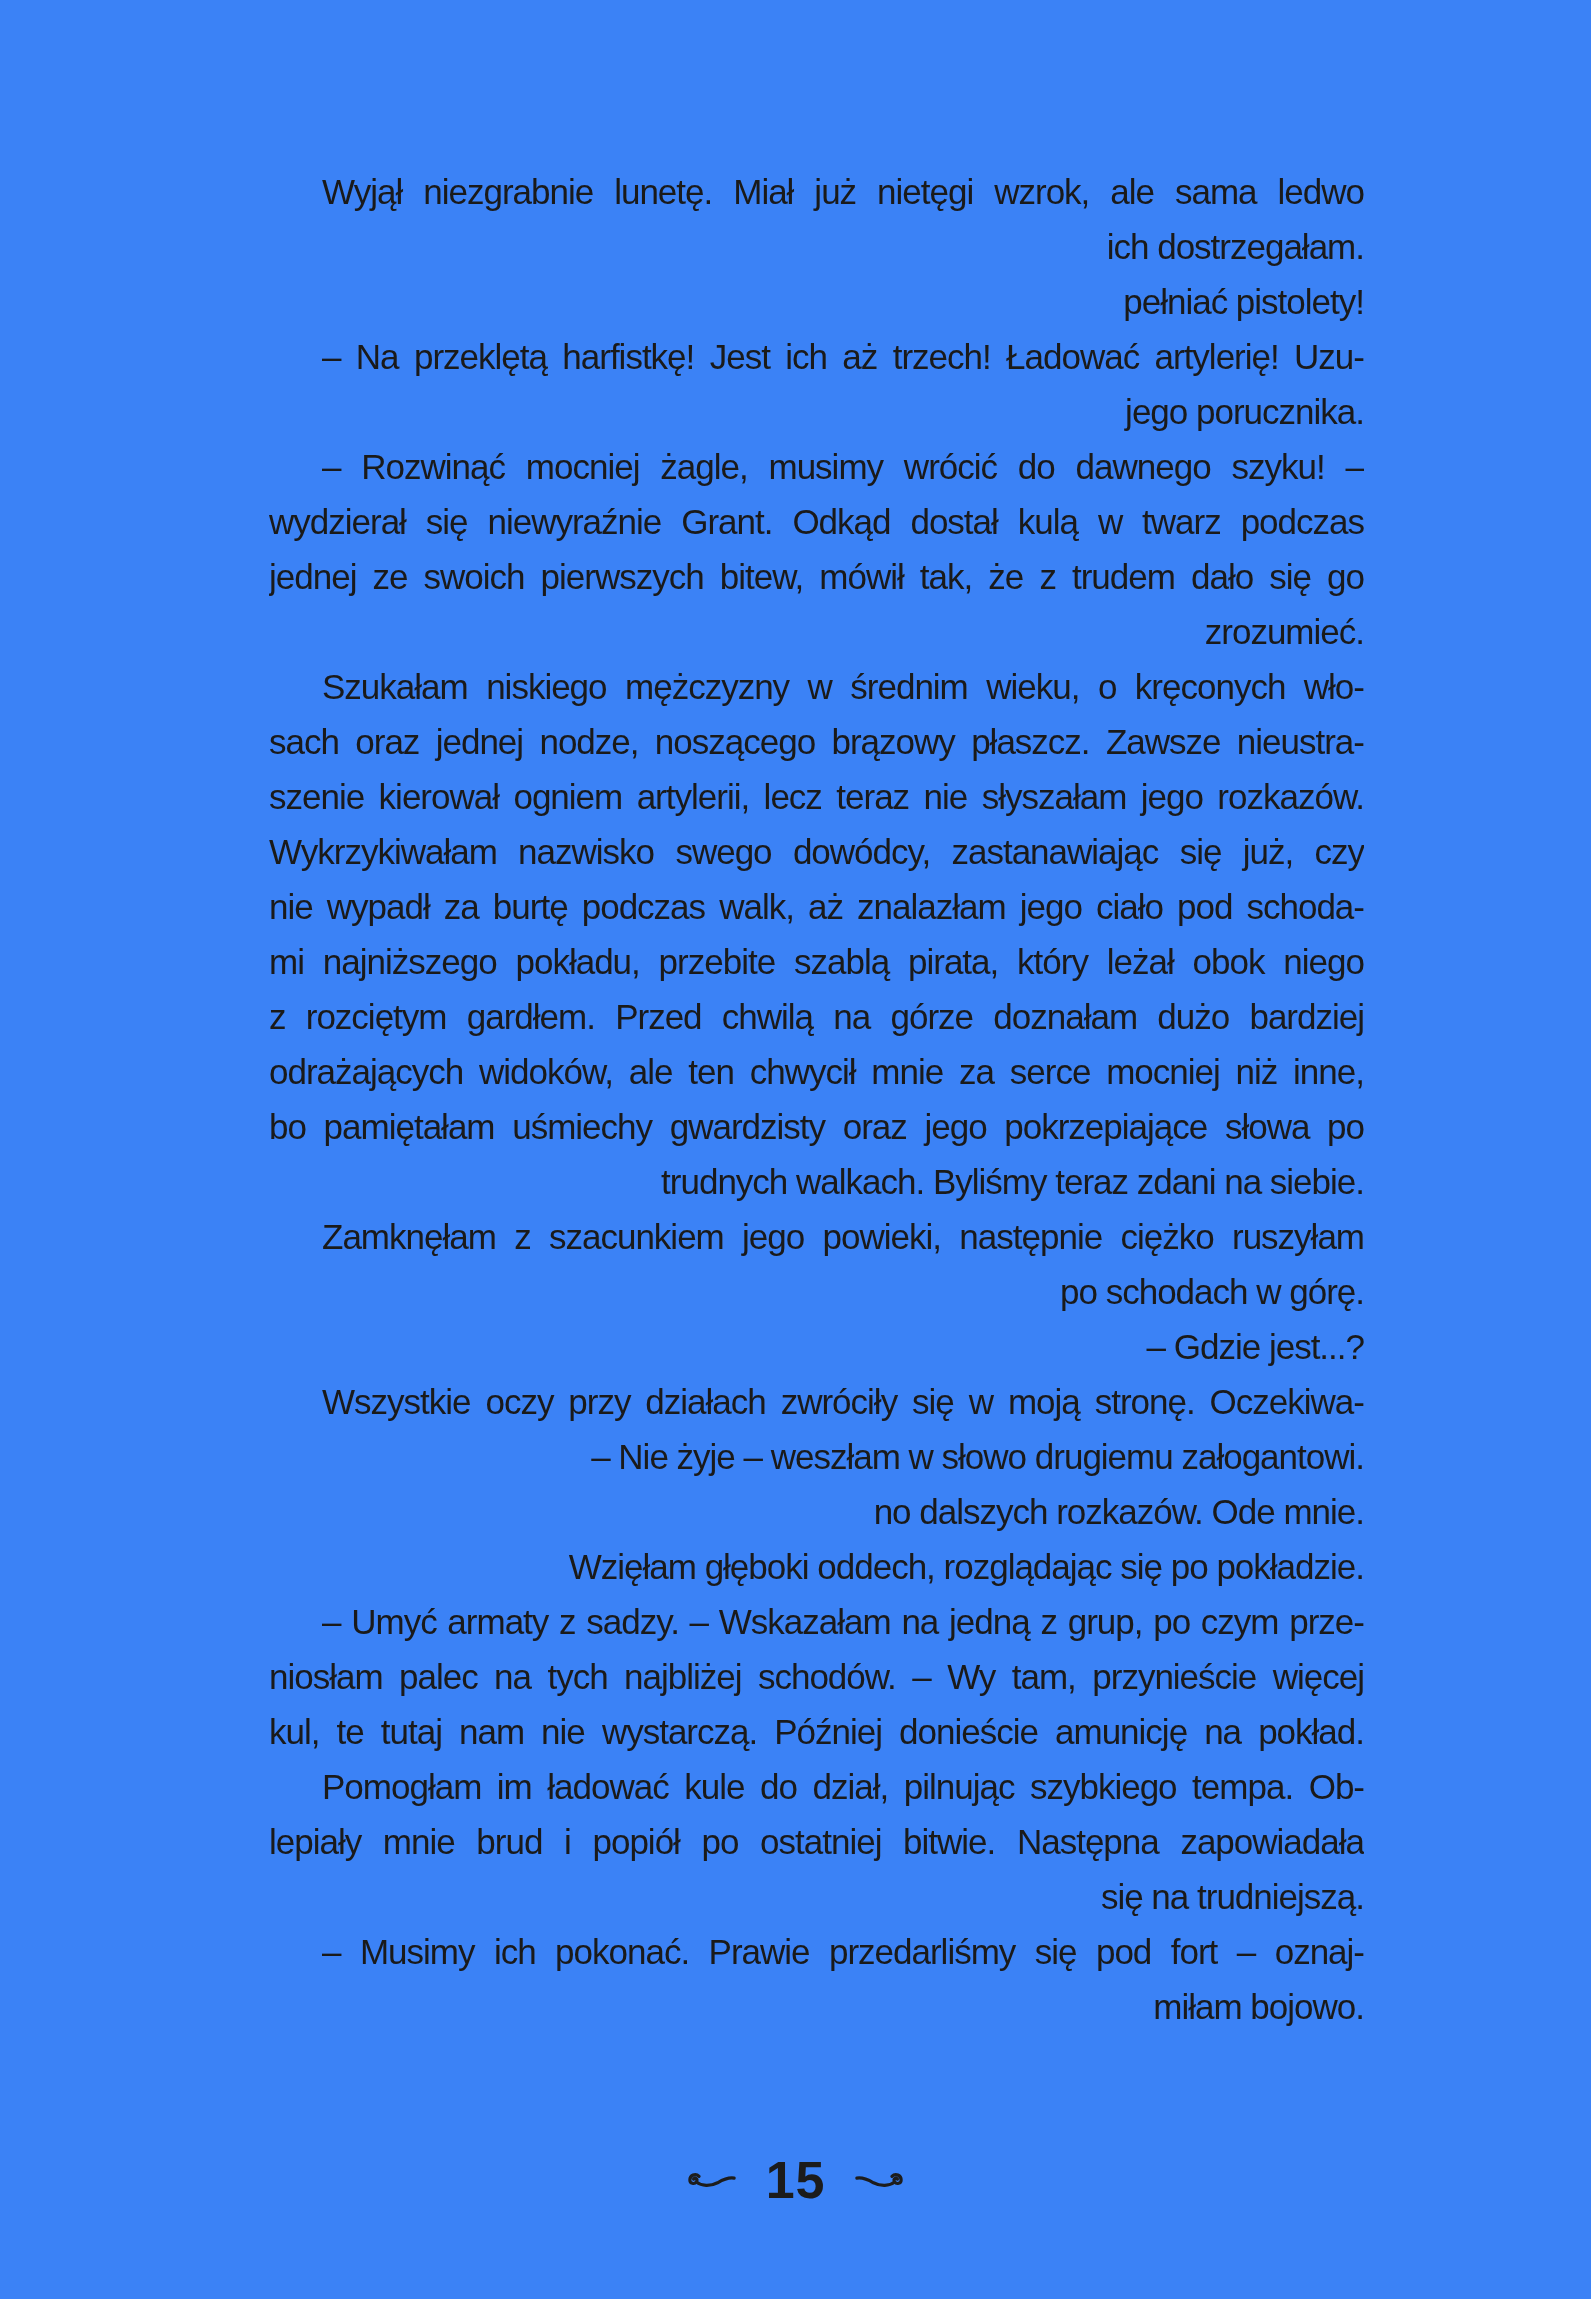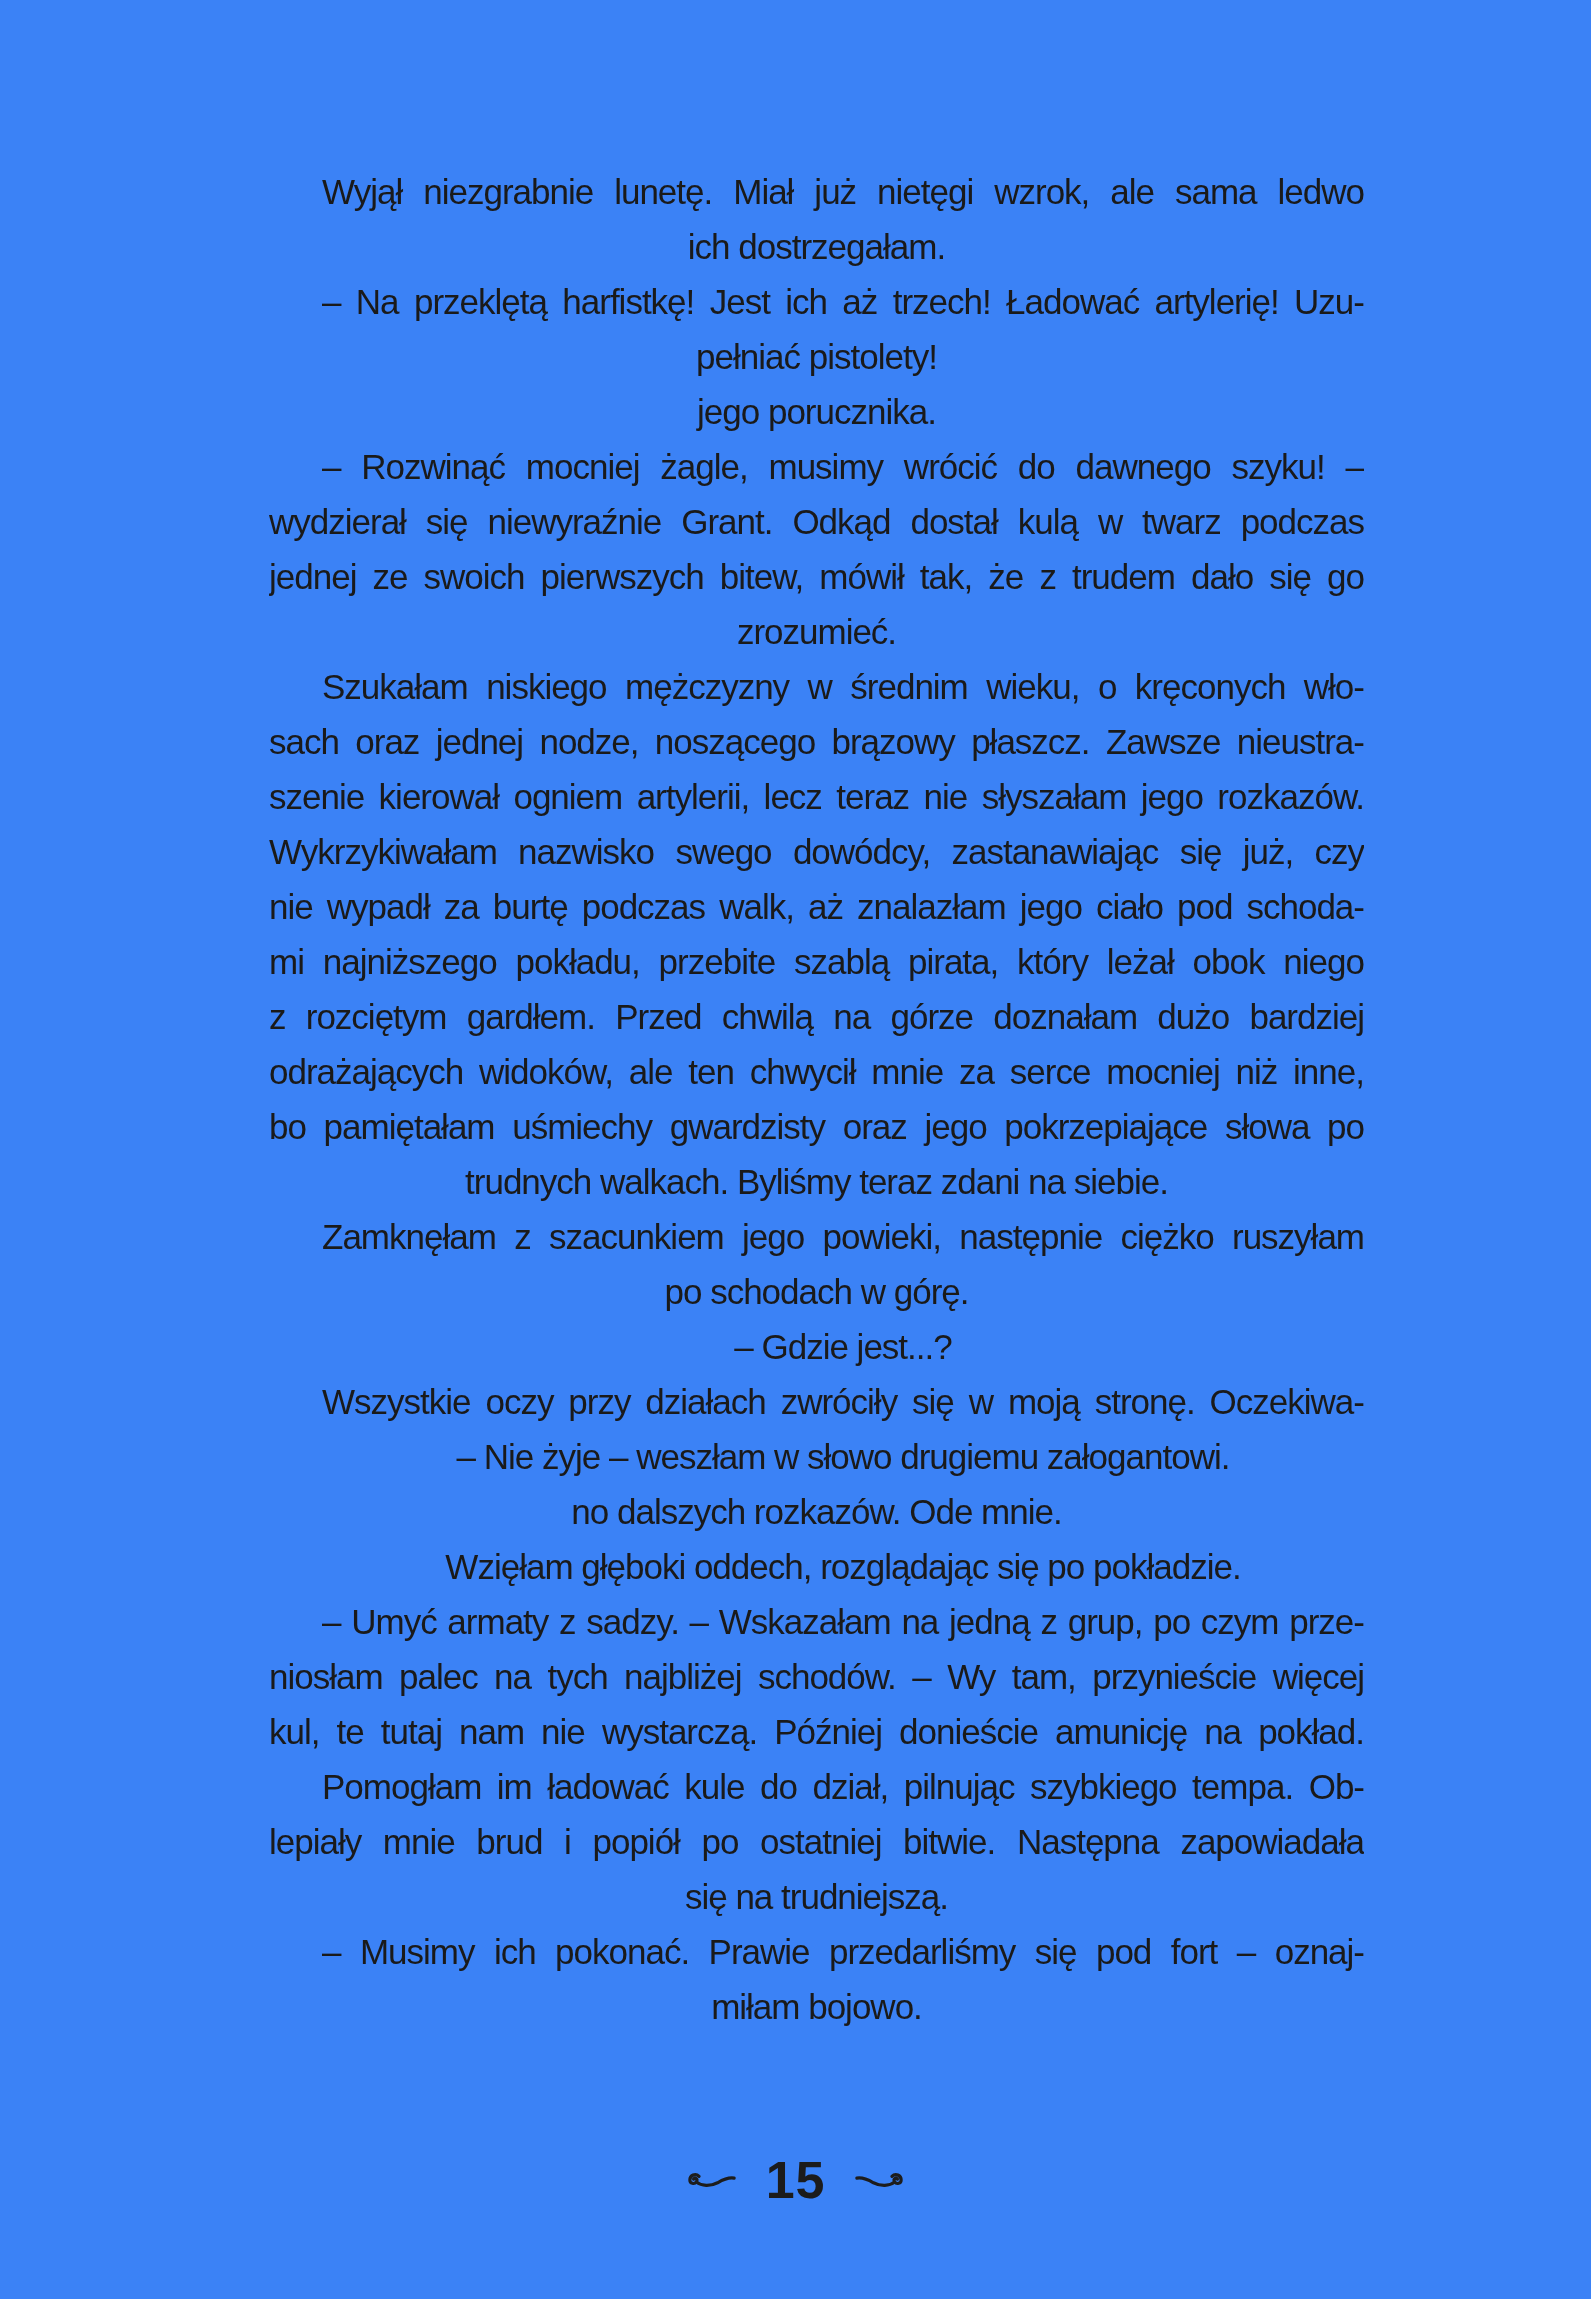--- a/index.html
+++ b/index.html
@@ -21,21 +21,21 @@
     left: 269px;
     top: 164px;
     width: 1095px;
     font-size: 35px;
     line-height: 55px;
     letter-spacing: -1px;
   }
   .line {
     height: 55px;
     overflow: hidden;
-    text-align: center;
+    text-align: right;
     white-space: normal;
   }
   .line.fill {
     text-align: justify;
     text-align-last: justify;
   }
   .line.indent {
     text-indent: 53px;
   }
   .folio {
@@ -67,22 +67,22 @@
   }
 </style>
 </head>
 <body>
 
 <div class="page">
 
   <main class="text-block">
       <div class="line indent fill">Wyjął niezgrabnie lunetę. Miał już nietęgi wzrok, ale sama ledwo</div>
       <div class="line">ich dostrzegałam.</div>
+      <div class="line">pełniać pistolety!</div>
       <div class="line indent fill">– Na przeklętą harfistkę! Jest ich aż trzech! Ładować artylerię! Uzu-</div>
-      <div class="line">pełniać pistolety!</div>
       <div class="line">jego porucznika.</div>
       <div class="line indent fill">– Rozwinąć mocniej żagle, musimy wrócić do dawnego szyku! –</div>
       <div class="line fill">wydzierał się niewyraźnie Grant. Odkąd dostał kulą w twarz podczas</div>
       <div class="line fill">jednej ze swoich pierwszych bitew, mówił tak, że z trudem dało się go</div>
       <div class="line">zrozumieć.</div>
       <div class="line indent fill">Szukałam niskiego mężczyzny w średnim wieku, o kręconych wło-</div>
       <div class="line fill">sach oraz jednej nodze, noszącego brązowy płaszcz. Zawsze nieustra-</div>
       <div class="line fill">szenie kierował ogniem artylerii, lecz teraz nie słyszałam jego rozkazów.</div>
       <div class="line fill">Wykrzykiwałam nazwisko swego dowódcy, zastanawiając się już, czy</div>
       <div class="line fill">nie wypadł za burtę podczas walk, aż znalazłam jego ciało pod schoda-</div>

